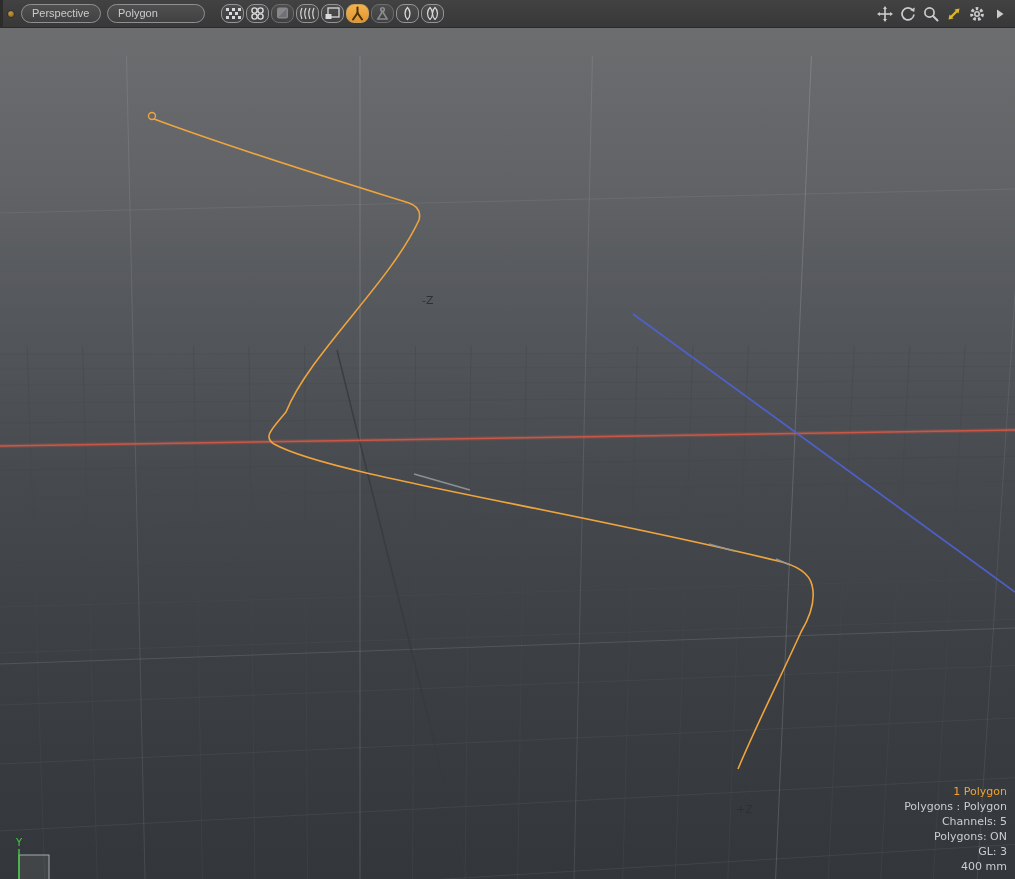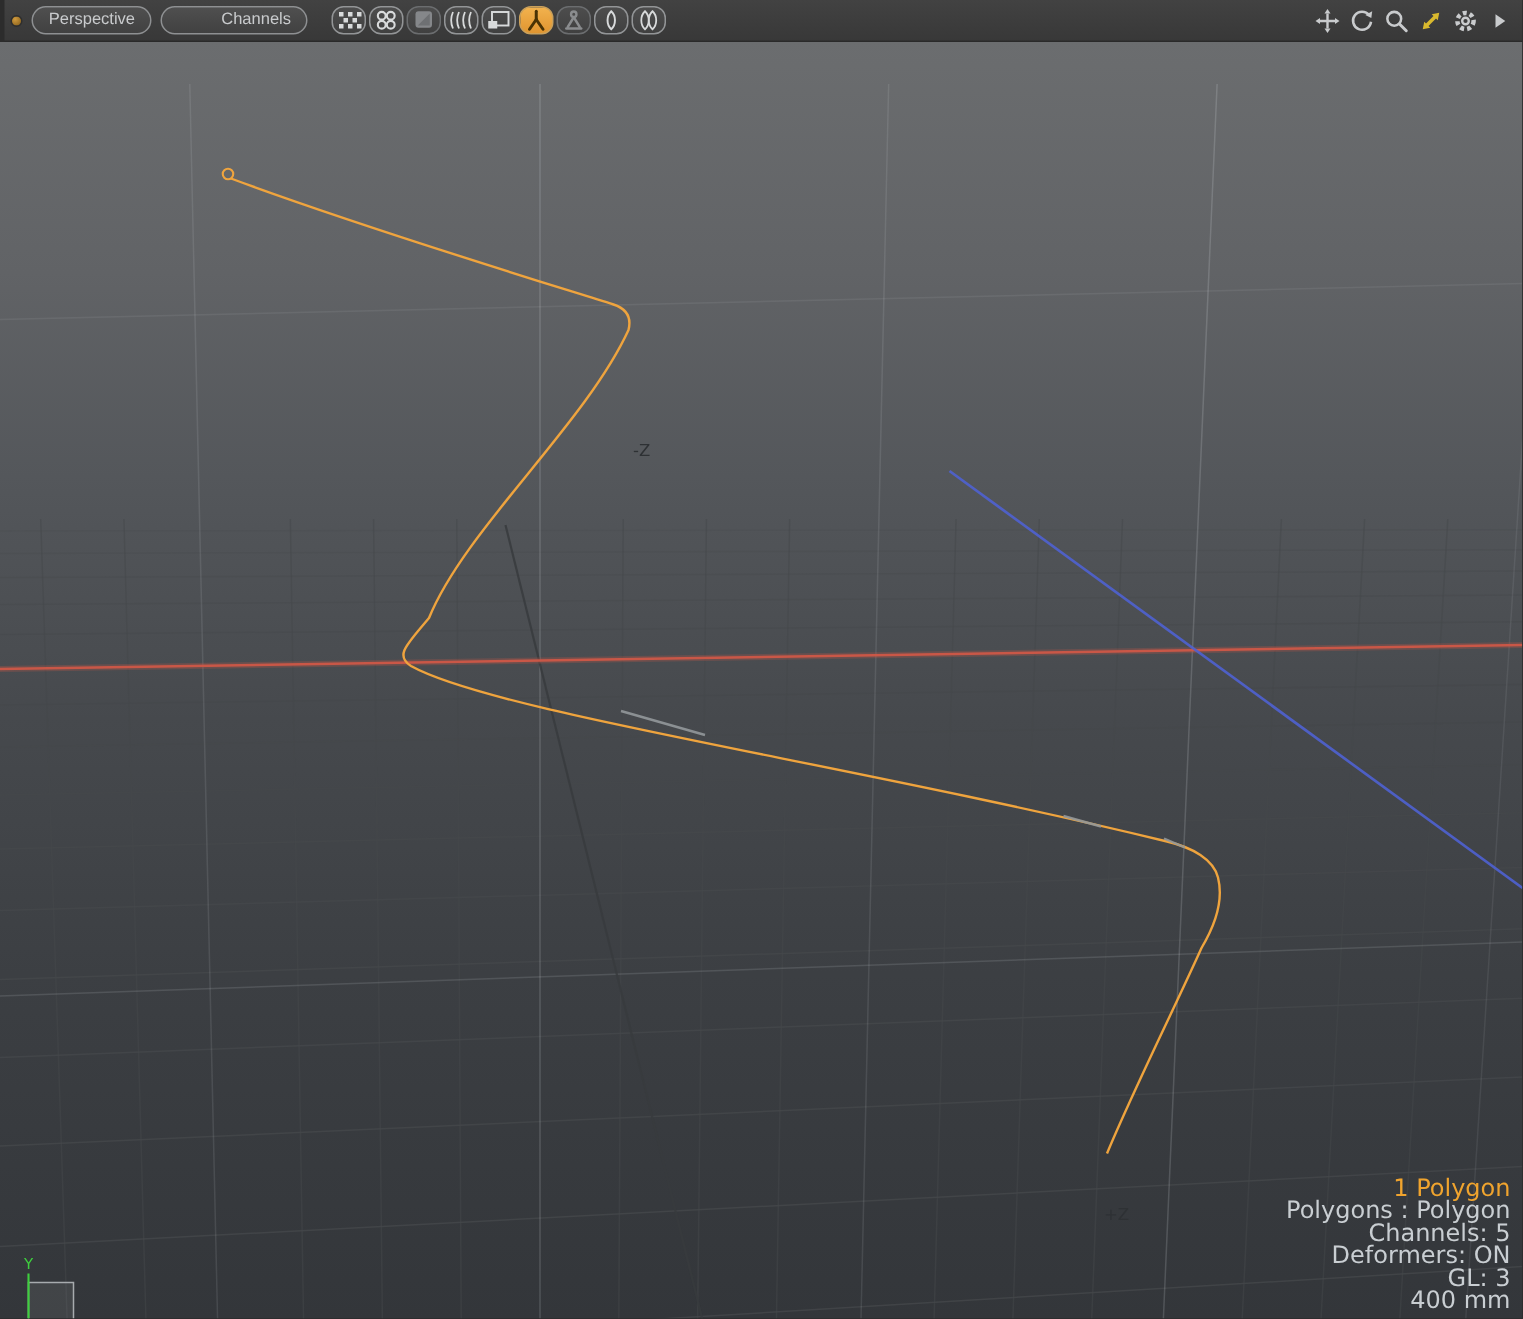--- a/index.html
+++ b/index.html
@@ -10,55 +10,55 @@
   
   .toolbar{position:absolute;top:0;left:0;width:1015px;height:28px;z-index:10;
            background:linear-gradient(#424242,#383838);
            border-bottom:1px solid #2a2a2a;display:flex;align-items:center;}
   .toolbar::before{content:"";position:absolute;left:0;top:0;width:3px;height:28px;background:#2c2c2c;}
   .status-dot{width:8px;height:8px;border-radius:50%;margin:0 6px 0 7px;
               background:radial-gradient(circle at 35% 30%,#d09a3e,#9a6f24 70%);
               border:1px solid #2e2e2e;flex:none;}
   .pill-btn{height:19px;border:1px solid #8e9092;border-radius:10px;
             background:linear-gradient(#4f4f4f,#414141);
-            color:#c9cbcd;font-size:11px;line-height:17px;text-align:right;
+            color:#c9cbcd;font-size:11px;line-height:17px;text-align:left;
             padding:0 10px;margin-right:4px;cursor:default;flex:none;}
   .pill-btn.w1{width:80px;} .pill-btn.w2{width:98px;margin-left:2px;}
   .icon-row{display:flex;margin-left:12px;}
   .icon-pill{width:23px;height:19px;border:1px solid #939597;border-radius:8px;
              background:linear-gradient(#4d4d4d,#404040);
              margin-right:2px;display:flex;align-items:center;justify-content:center;flex:none;}
   .icon-pill.dim{border-color:#6b6d6f;}
   .icon-pill.active{background:linear-gradient(#f2b24e,#e09530);border-color:#caa05a;}
   .right-controls{margin-left:auto;display:flex;align-items:center;gap:5px;padding-right:6px;}
   .rc{width:18px;height:18px;display:flex;align-items:center;justify-content:center;}
 
   
   .viewport{position:absolute;left:0;top:28px;width:1015px;height:851px;
     background:linear-gradient(180deg,#6b6d6f 0%,#616366 18%,#54575b 34%,
                #46494d 53%,#3c3f43 73%,#33363a 100%);}
   #scene{position:absolute;left:0;top:0;width:1015px;height:879px;z-index:2;}
 
   
   .info-readout{position:absolute;right:8px;bottom:5px;z-index:5;
-                text-align:right;font-size:16px;line-height:15px;color:#c9ced2;}
+                text-align:right;font-size:11px;line-height:15px;color:#c9ced2;}
   .info-readout .hl{color:#f0a42e;}
 
   .zlabel{font-size:11px;fill:#2e3134;}
 </style>
 </head>
 <body>
 
 <div class="app">
 
   <div class="toolbar">
     <span class="status-dot"></span>
 
     <button class="pill-btn w1">Perspective</button>
-    <button class="pill-btn w2">Channels</button>
+    <button class="pill-btn w2">Polygon</button>
 
     <div class="icon-row">
       <span class="icon-pill">
         <svg width="19" height="15" viewBox="0 0 19 15">
           <g fill="#d8dadb">
             <rect x="3" y="2" width="3" height="3"></rect>
               <rect x="9" y="2" width="3" height="3"></rect>
               <rect x="15" y="2" width="3" height="3"></rect>
             <rect x="6" y="6" width="3" height="3"></rect>
               <rect x="12" y="6" width="3" height="3"></rect>
@@ -247,18 +247,18 @@
         <text x="19" y="818" text-anchor="middle" font-size="10" fill="#3ecf3e">Y</text>
         <text x="55" y="861" text-anchor="middle" font-size="10" fill="#c8473c">X</text>
         <text x="19" y="876" text-anchor="middle" font-size="10" fill="#4a6ae0">Z</text>
       </g>
     </svg>
 
     <div class="info-readout">
       <div class="hl">1 Polygon</div>
       <div>Polygons : Polygon</div>
       <div>Channels: 5</div>
-      <div>Deformers: ON</div>
+      <div>Polygons: ON</div>
       <div>GL: 3</div>
       <div>400 mm</div>
     </div>
   </div>
 </div>
 
 </body></html>

